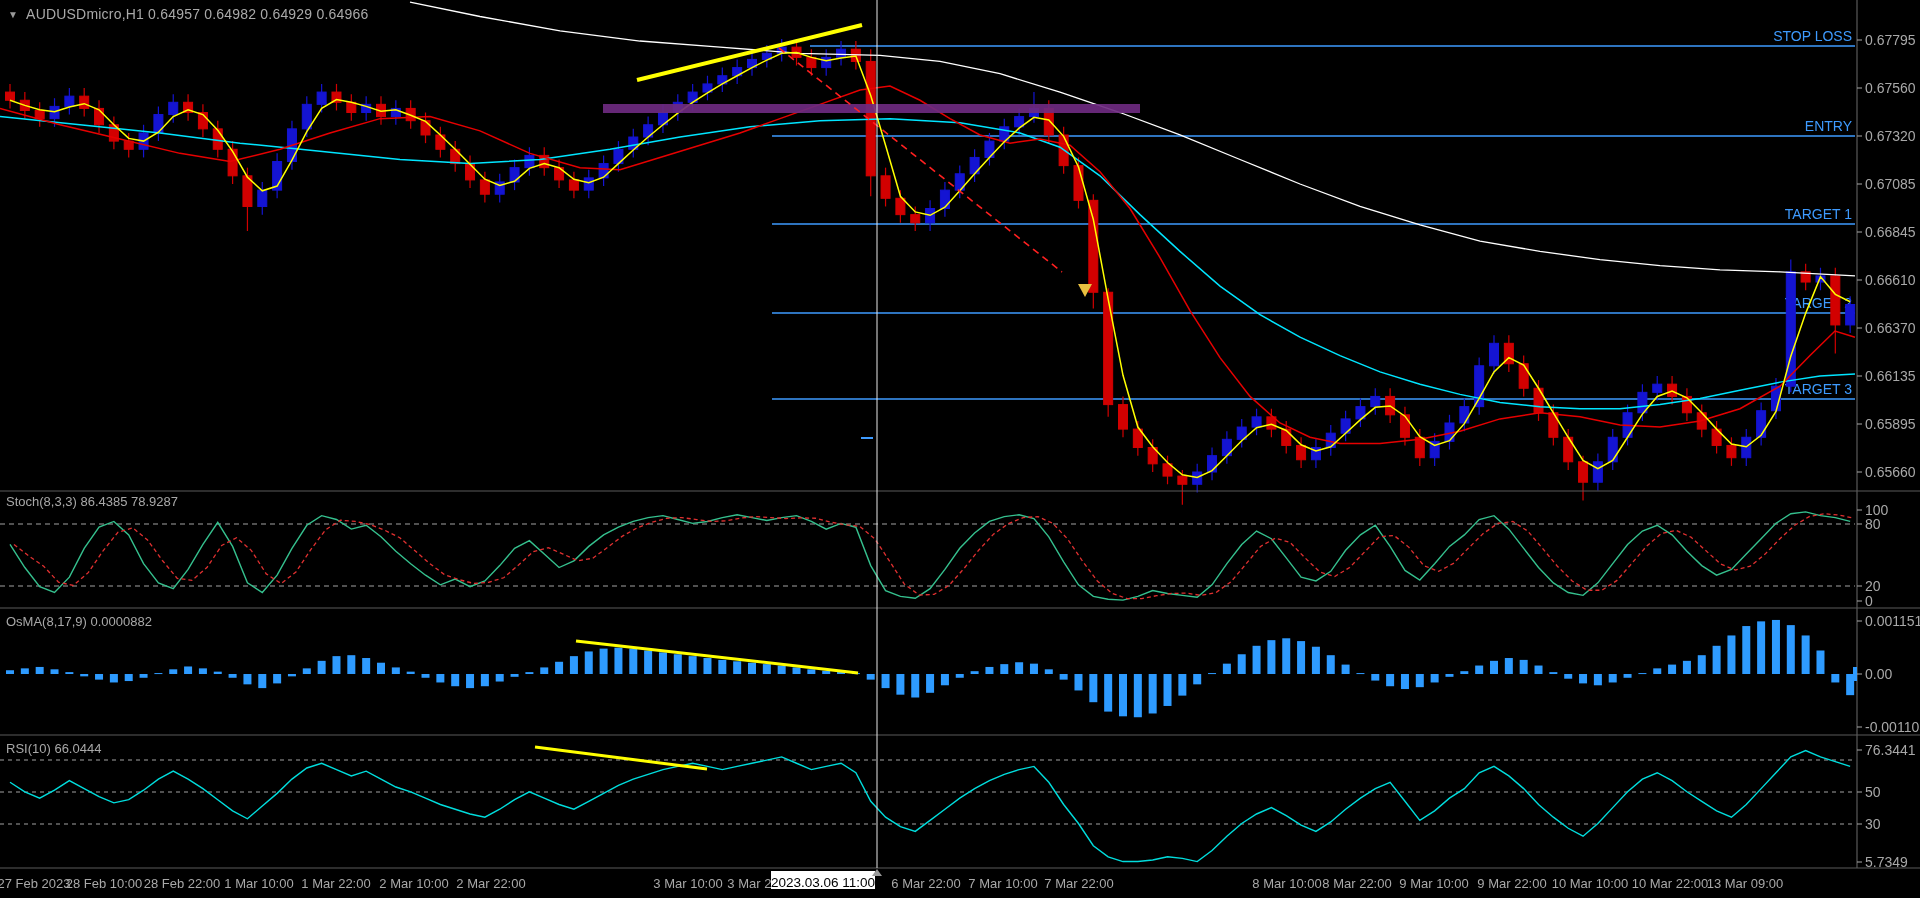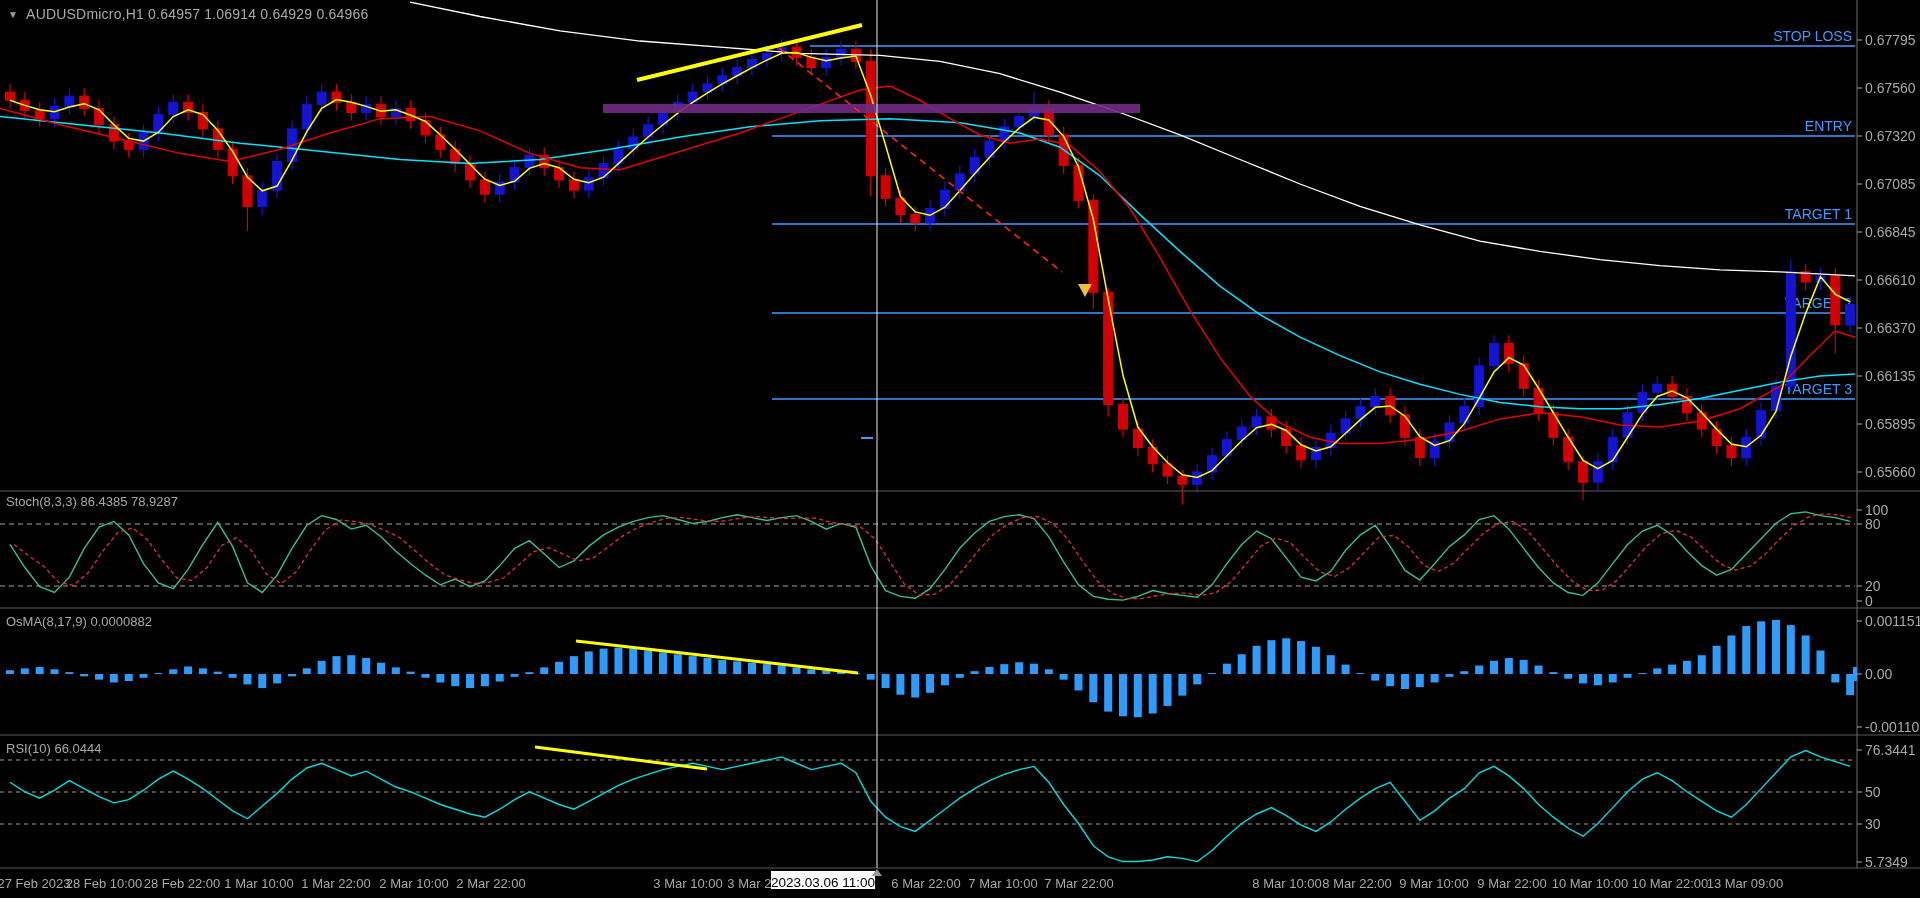--- a/index.html
+++ b/index.html
@@ -8,21 +8,21 @@
   .title-line .tri{color:#9a9a9a;font-size:10px;cursor:pointer;}
   svg{position:absolute;left:0;top:0;}
   text{font-family:"Liberation Sans",sans-serif;}
 </style>
 </head>
 <body>
 
 <div class="chart-window">
   <div class="title-line">
     <span class="tri">▼</span>
-    <span>AUDUSDmicro,H1   0.64957 1.06914 0.64929 0.64966</span>
+    <span>AUDUSDmicro,H1   0.64957 0.64982 0.64929 0.64966</span>
   </div>
   <svg id="chart-svg" width="1920" height="898">
     <g id="g-main">
         <line x1="810" y1="46" x2="1855" y2="46" stroke="#3e9bff" stroke-width="1.4"></line>
         <text x="1852" y="41" fill="#3e9bff" font-size="14" text-anchor="end">STOP LOSS</text>
         <line x1="772" y1="136" x2="1855" y2="136" stroke="#3e9bff" stroke-width="1.4"></line>
         <text x="1852" y="131" fill="#3e9bff" font-size="14" text-anchor="end">ENTRY</text>
         <line x1="772" y1="224" x2="1855" y2="224" stroke="#3e9bff" stroke-width="1.4"></line>
         <text x="1852" y="219" fill="#3e9bff" font-size="14" text-anchor="end">TARGET 1</text>
         <line x1="772" y1="313" x2="1855" y2="313" stroke="#3e9bff" stroke-width="1.4"></line>

